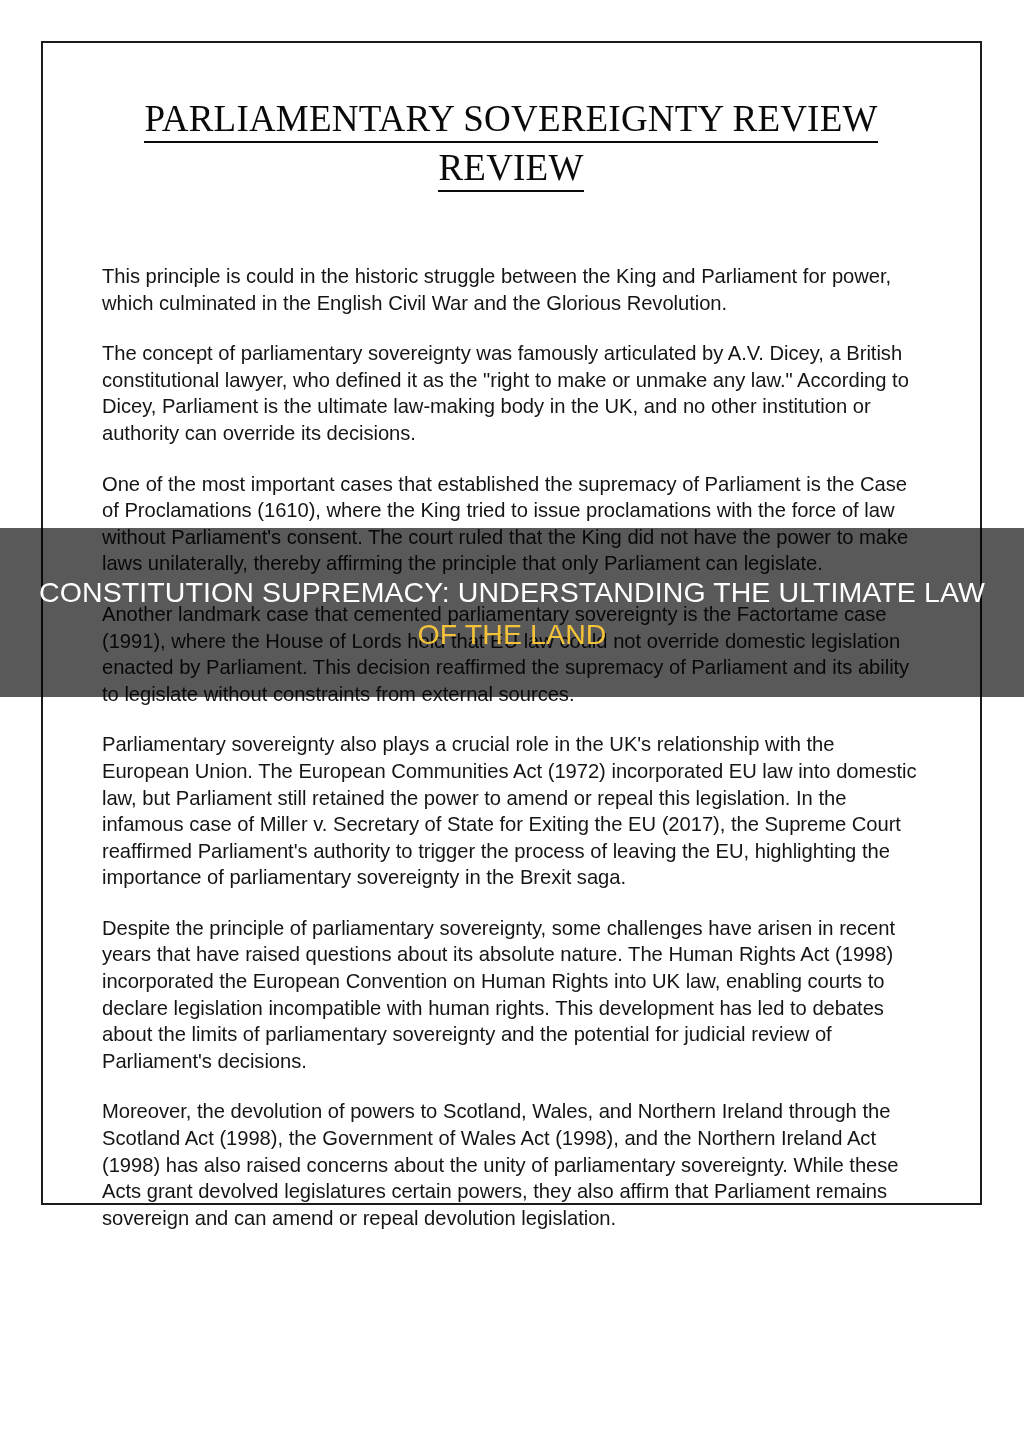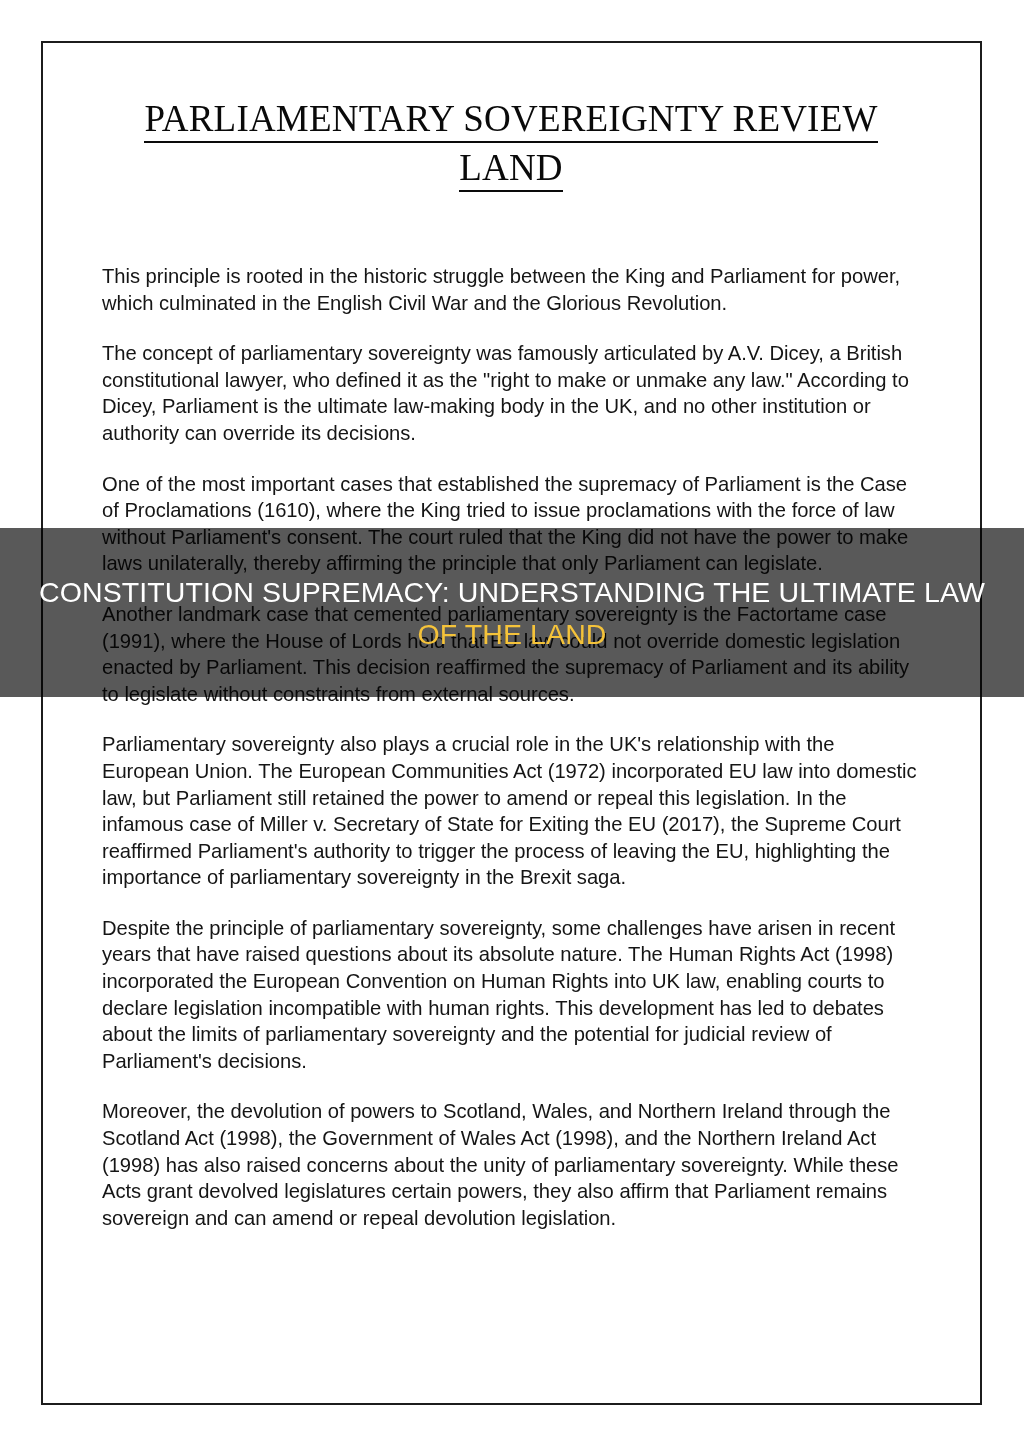--- a/index.html
+++ b/index.html
@@ -14,21 +14,21 @@
     position: relative;
     overflow: hidden;
   }
 
   
   #document-page {
     position: absolute;
     left: 41px;
     top: 41px;
     width: 941px;
-    height: 1364px;
+    height: 1164px;
     box-sizing: border-box;
     border: 2px solid #1c1c1c;
     background: #ffffff;
   }
 
   #document-body {
     position: absolute;
     left: 59px;          
     top: 35px;
     width: 818px;
@@ -120,29 +120,29 @@
 </style>
 </head>
 <body>
 
 <div id="document-page">
 
   <div id="document-body">
 
     <h1 class="doc-title">
       <span class="tu">PARLIAMENTARY SOVEREIGNTY REVIEW</span><br>
-      <span class="tu">LAND</span>
+      <span class="tu">REVIEW</span>
     </h1>
 
     <div class="gap-title-to-heading"></div>
 
 
     <div class="gap-heading-to-para"></div>
 
-    <p class="doc-para">This principle is rooted in the historic struggle between the King and Parliament for power, which culminated in the English Civil War and the Glorious Revolution.</p>
+    <p class="doc-para">This principle is could in the historic struggle between the King and Parliament for power, which culminated in the English Civil War and the Glorious Revolution.</p>
     <div class="gap-para"></div>
 
     <p class="doc-para">The concept of parliamentary sovereignty was famously articulated by A.V. Dicey, a British constitutional lawyer, who defined it as the "right to make or unmake any law." According to Dicey, Parliament is the ultimate law-making body in the UK, and no other institution or authority can override its decisions.</p>
     <div class="gap-para"></div>
 
     <p class="doc-para">One of the most important cases that established the supremacy of Parliament is the Case of Proclamations (1610), where the King tried to issue proclamations with the force of law without Parliament's consent. The court ruled that the King did not have the power to make laws unilaterally, thereby affirming the principle that only Parliament can legislate.</p>
     <div class="gap-para"></div>
 
     <p class="doc-para">Another landmark case that cemented parliamentary sovereignty is the Factortame case (1991), where the House of Lords held that EU law could not override domestic legislation enacted by Parliament. This decision reaffirmed the supremacy of Parliament and its ability to legislate without constraints from external sources.</p>
     <div class="gap-para"></div>

